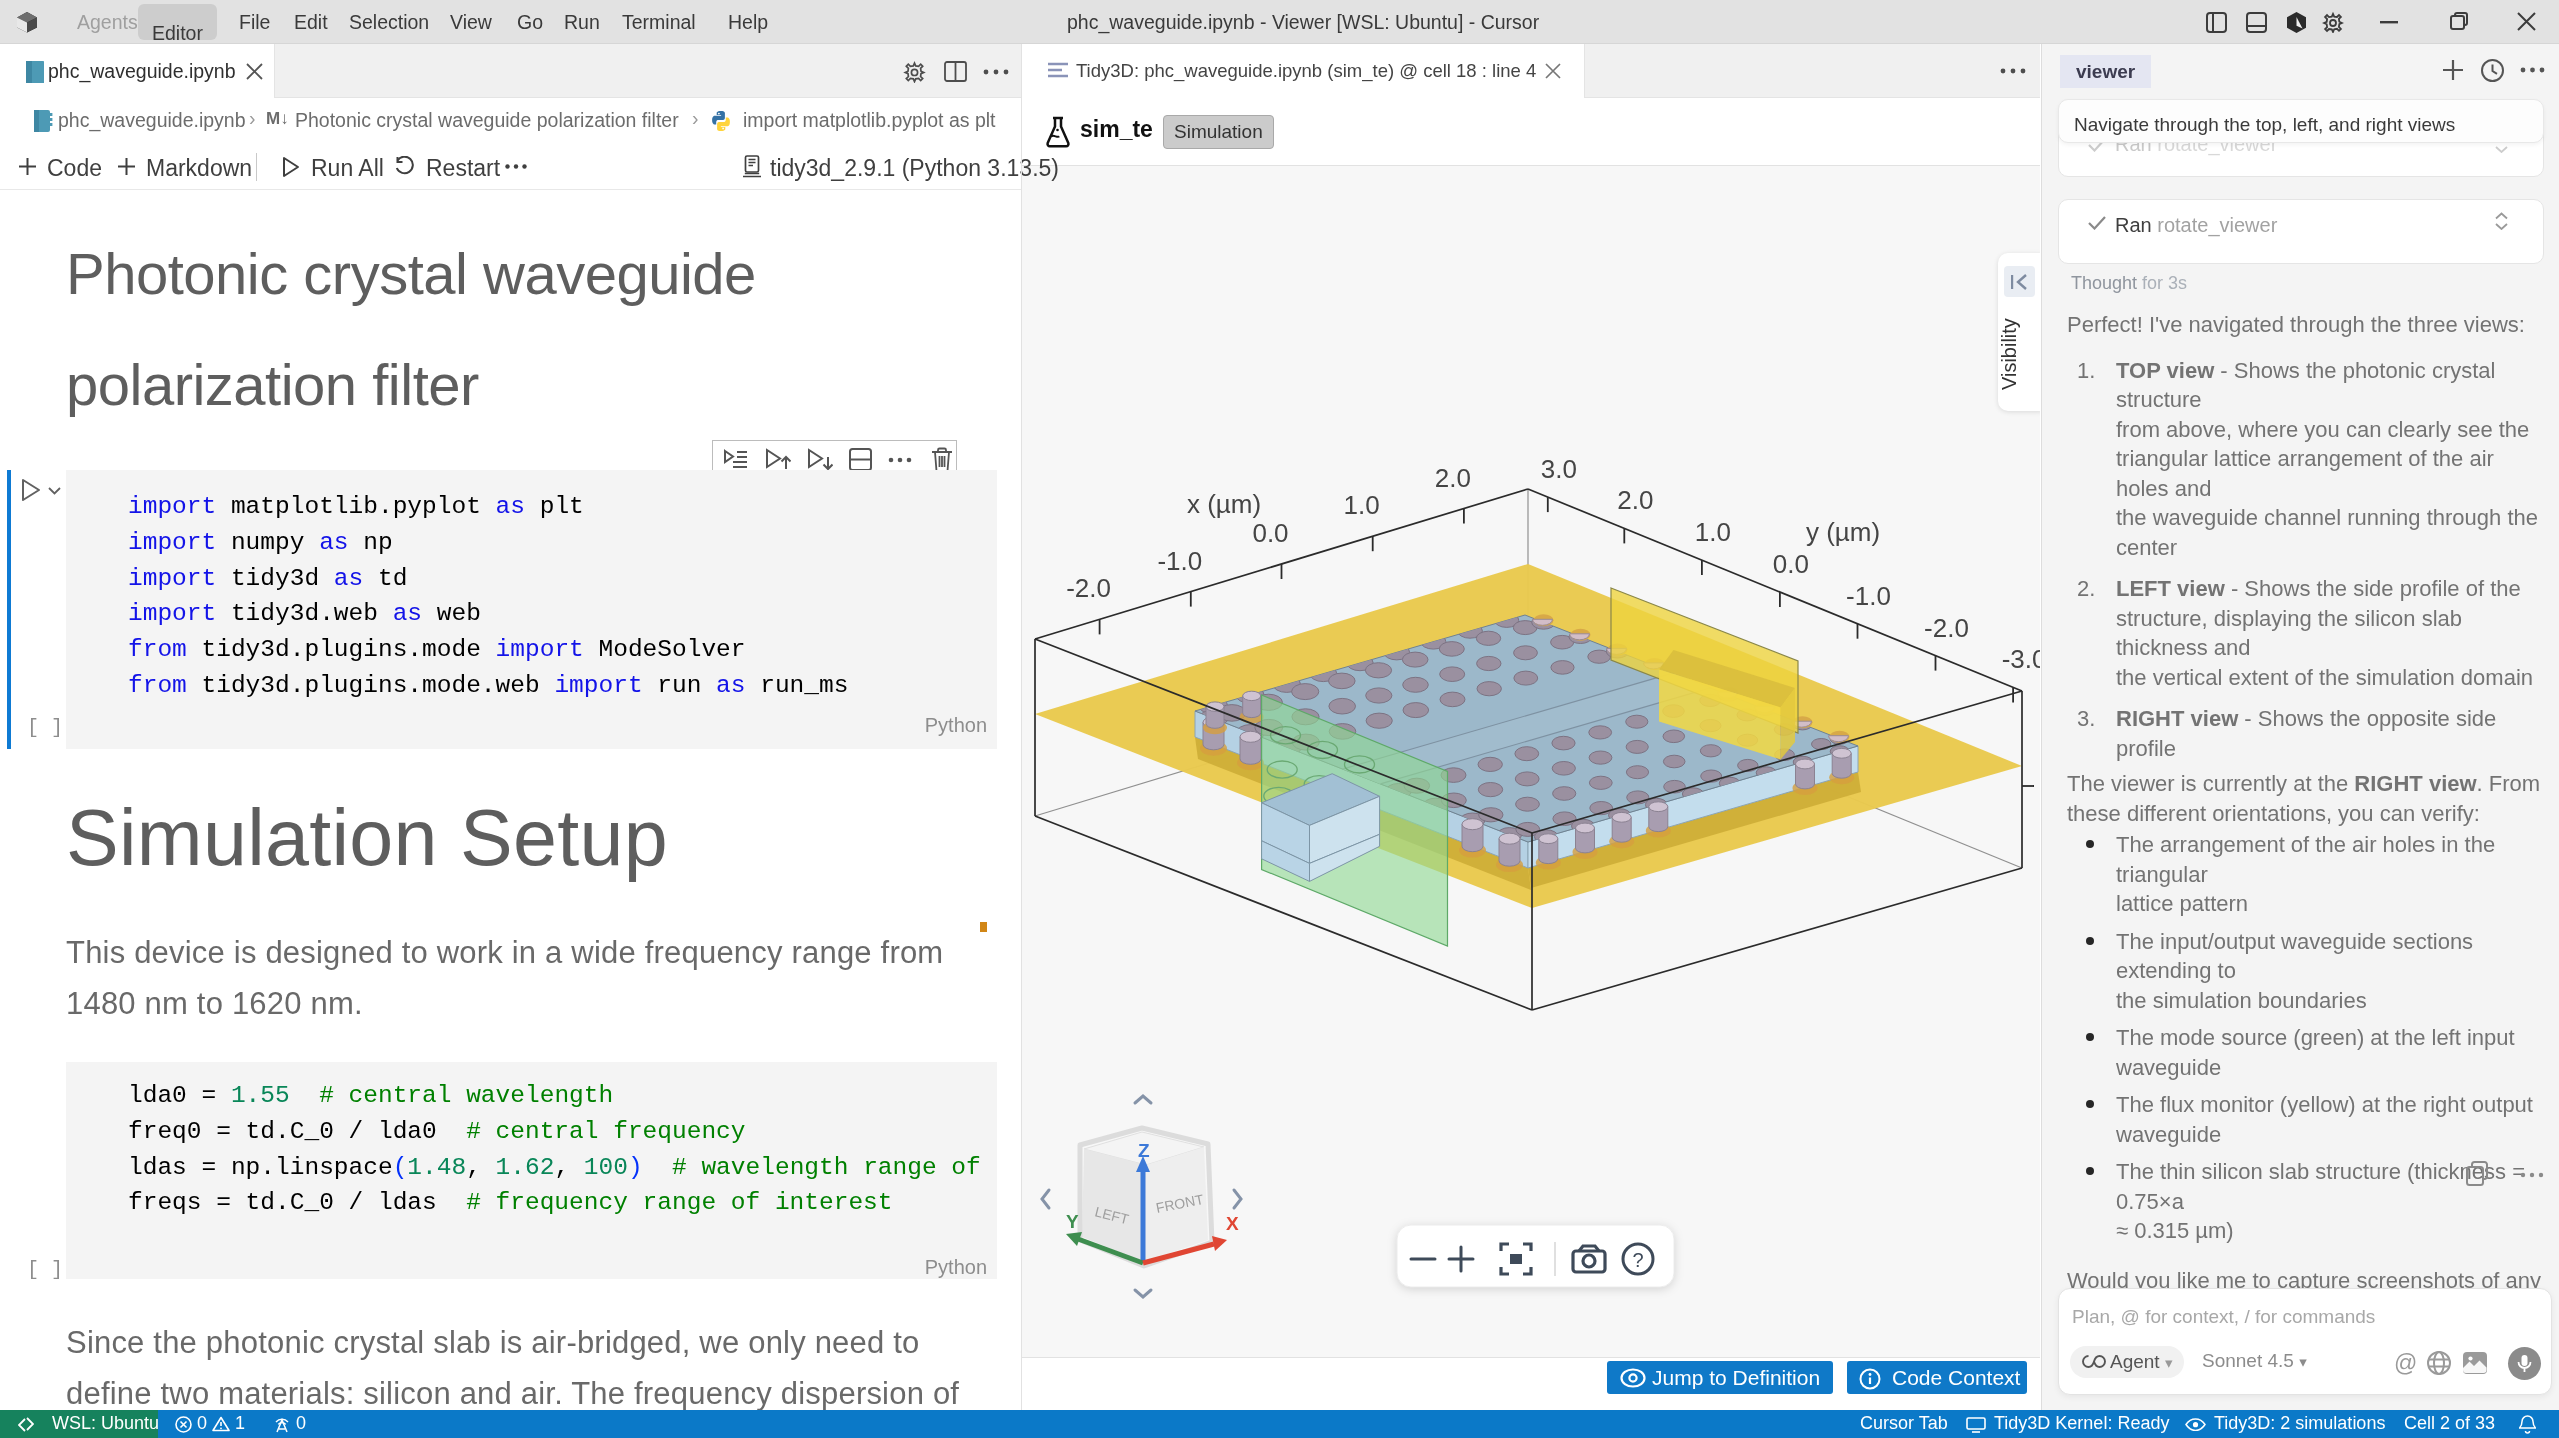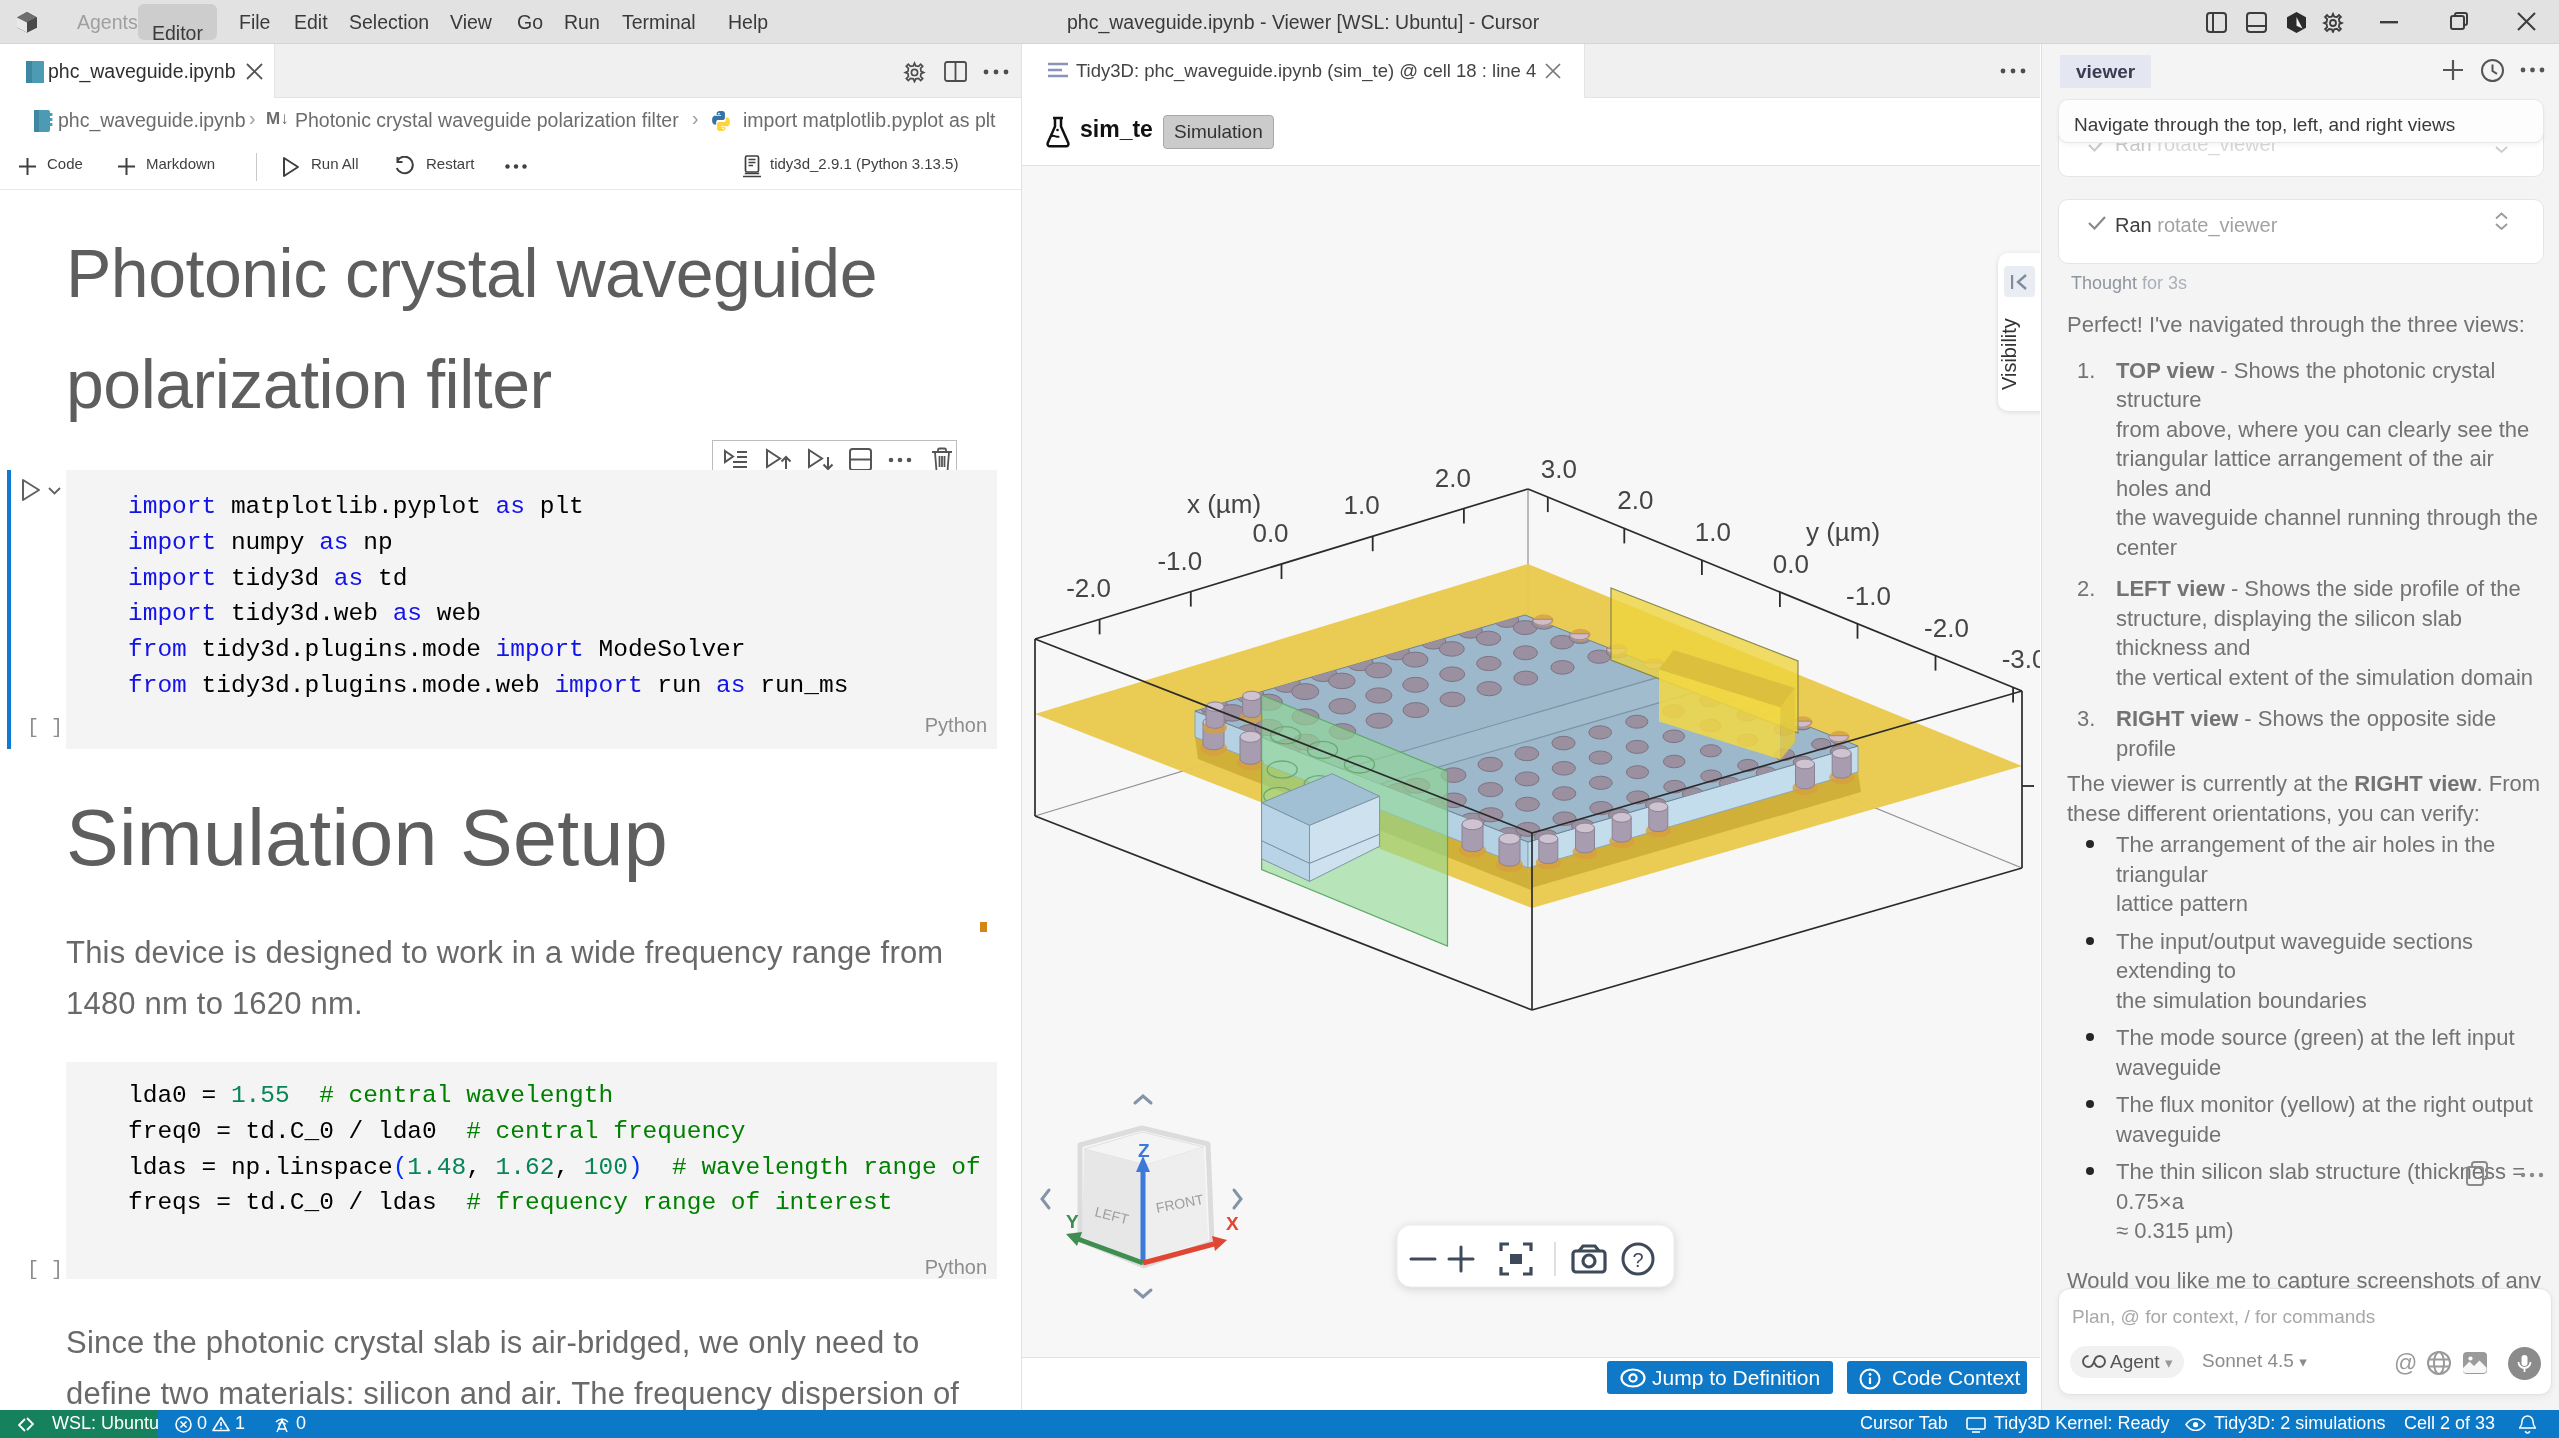--- a/index.html
+++ b/index.html
@@ -128,21 +128,21 @@
       <span class="abs" style="left:295px;top:11px">Photonic crystal waveguide polarization filter</span>
       <span class="abs" style="left:692px;top:9px;color:#9a9a9a">›</span>
       <svg class="ic" style="left:710px;top:12px" width="22" height="22" viewBox="0 0 22 22">
         <path d="M11 1 c-4.6 0-4.3 2-4.3 2 v2.1 h4.4 v.6 H5 c0 0-2.9-.35-2.9 4.3 0 4.7 2.55 4.5 2.55 4.5 h1.55 v-2.2 c0-2.6 2.2-2.4 2.2-2.4 h4.4 c0 0 2.1 0 2.1-2 V3.1 C14.9 3.1 15.2 1 11 1 Z" fill="#3572A5"></path>
         <path d="M11 21 c4.6 0 4.3-2 4.3-2 v-2.1 h-4.4 v-.6 h6.1 c0 0 2.9.35 2.9-4.3 0-4.7-2.55-4.5-2.55-4.5 h-1.55 v2.2 c0 2.6-2.2 2.4-2.2 2.4 h-4.4 c0 0-2.1 0-2.1 2 v3.8 C7.1 18.9 6.8 21 11 21 Z" fill="#ffd43b"></path>
         <circle cx="8.9" cy="3.6" r=".9" fill="#fff"></circle>
         <circle cx="13.1" cy="18.4" r=".9" fill="#fff"></circle>
       </svg>
       <span class="abs" style="left:743px;top:11px">import matplotlib.pyplot as plt</span>
     </div>
-    <div class="abs" style="left:0;top:144px;width:1021px;height:46px;background:#fff;border-bottom:1px solid #e8e8e8;font-size:15px;color:#3f3f3f;z-index:6">
+    <div class="abs" style="left:0;top:144px;width:1021px;height:46px;background:#fff;border-bottom:1px solid #e8e8e8;font-size:23px;color:#3f3f3f;z-index:6">
       <svg class="ic" style="left:18px;top:13px" width="19" height="19" viewBox="0 0 19 19">
         <path d="M9.5 1 V18 M1 9.5 H18" stroke="#3f3f3f" stroke-width="2" fill="none"></path>
       </svg>
       <span class="abs" style="left:47px;top:11px">Code</span>
       <svg class="ic" style="left:117px;top:13px" width="19" height="19" viewBox="0 0 19 19">
         <path d="M9.5 1 V18 M1 9.5 H18" stroke="#3f3f3f" stroke-width="2" fill="none"></path>
       </svg>
       <span class="abs" style="left:146px;top:11px">Markdown</span>
       <div class="abs" style="left:256px;top:9px;width:1px;height:28px;background:#c9c9c9"></div>
       <svg class="ic" style="left:281px;top:12px" width="20" height="22" viewBox="0 0 20 22">
@@ -161,21 +161,21 @@
         <circle cx="19.5" cy="2.5" r="2.2" fill="#3f3f3f"></circle>
       </svg>
       <svg class="ic" style="left:742px;top:11px" width="20" height="24" viewBox="0 0 20 24">
         <rect x="3.5" y="1" width="13" height="16" rx="1.5" fill="none" stroke="#3f3f3f" stroke-width="1.7"></rect>
         <path d="M6.5 4.5 h7 M6.5 7.5 h7 M6.5 10.5 h4.5" stroke="#3f3f3f" stroke-width="1.5"></path>
         <path d="M1 21.5 h18 M2.8 18.5 h14.4" stroke="#3f3f3f" stroke-width="1.7"></path>
       </svg>
       <span class="abs" style="left:770px;top:11px;white-space:nowrap">tidy3d_2.9.1 (Python 3.13.5)</span>
     </div>
     <div id="nb">
-      <div class="mdh" style="left:66px;top:28px;font-size:68px;line-height:111px;">Photonic crystal waveguide<br>polarization filter</div>
+      <div class="mdh" style="left:66px;top:28px;font-size:58px;line-height:111px;">Photonic crystal waveguide<br>polarization filter</div>
       <div class="abs" style="left:712px;top:250px;width:245px;height:42px;background:#fff;border:1px solid #bcbcbc"></div>
       <svg class="ic" style="left:723px;top:257px" width="26" height="26" viewBox="0 0 26 26">
         <path d="M2 4 L10 9.5 L2 15 Z" stroke="#555" stroke-width="2" fill="none"></path>
         <path d="M14 5 h10 M14 10 h10 M10 15 h14 M10 20 h14" stroke="#555" stroke-width="2"></path>
       </svg>
       <svg class="ic" style="left:765px;top:257px" width="26" height="26" viewBox="0 0 26 26">
         <path d="M2 3 L15 11.5 L2 20 Z" stroke="#555" stroke-width="2" fill="none"></path>
         <path d="M21 22 V10 M16.5 14.5 L21 10 L25.5 14.5" stroke="#555" stroke-width="2" fill="none"></path>
       </svg>
       <svg class="ic" style="left:807px;top:257px" width="26" height="26" viewBox="0 0 26 26">

